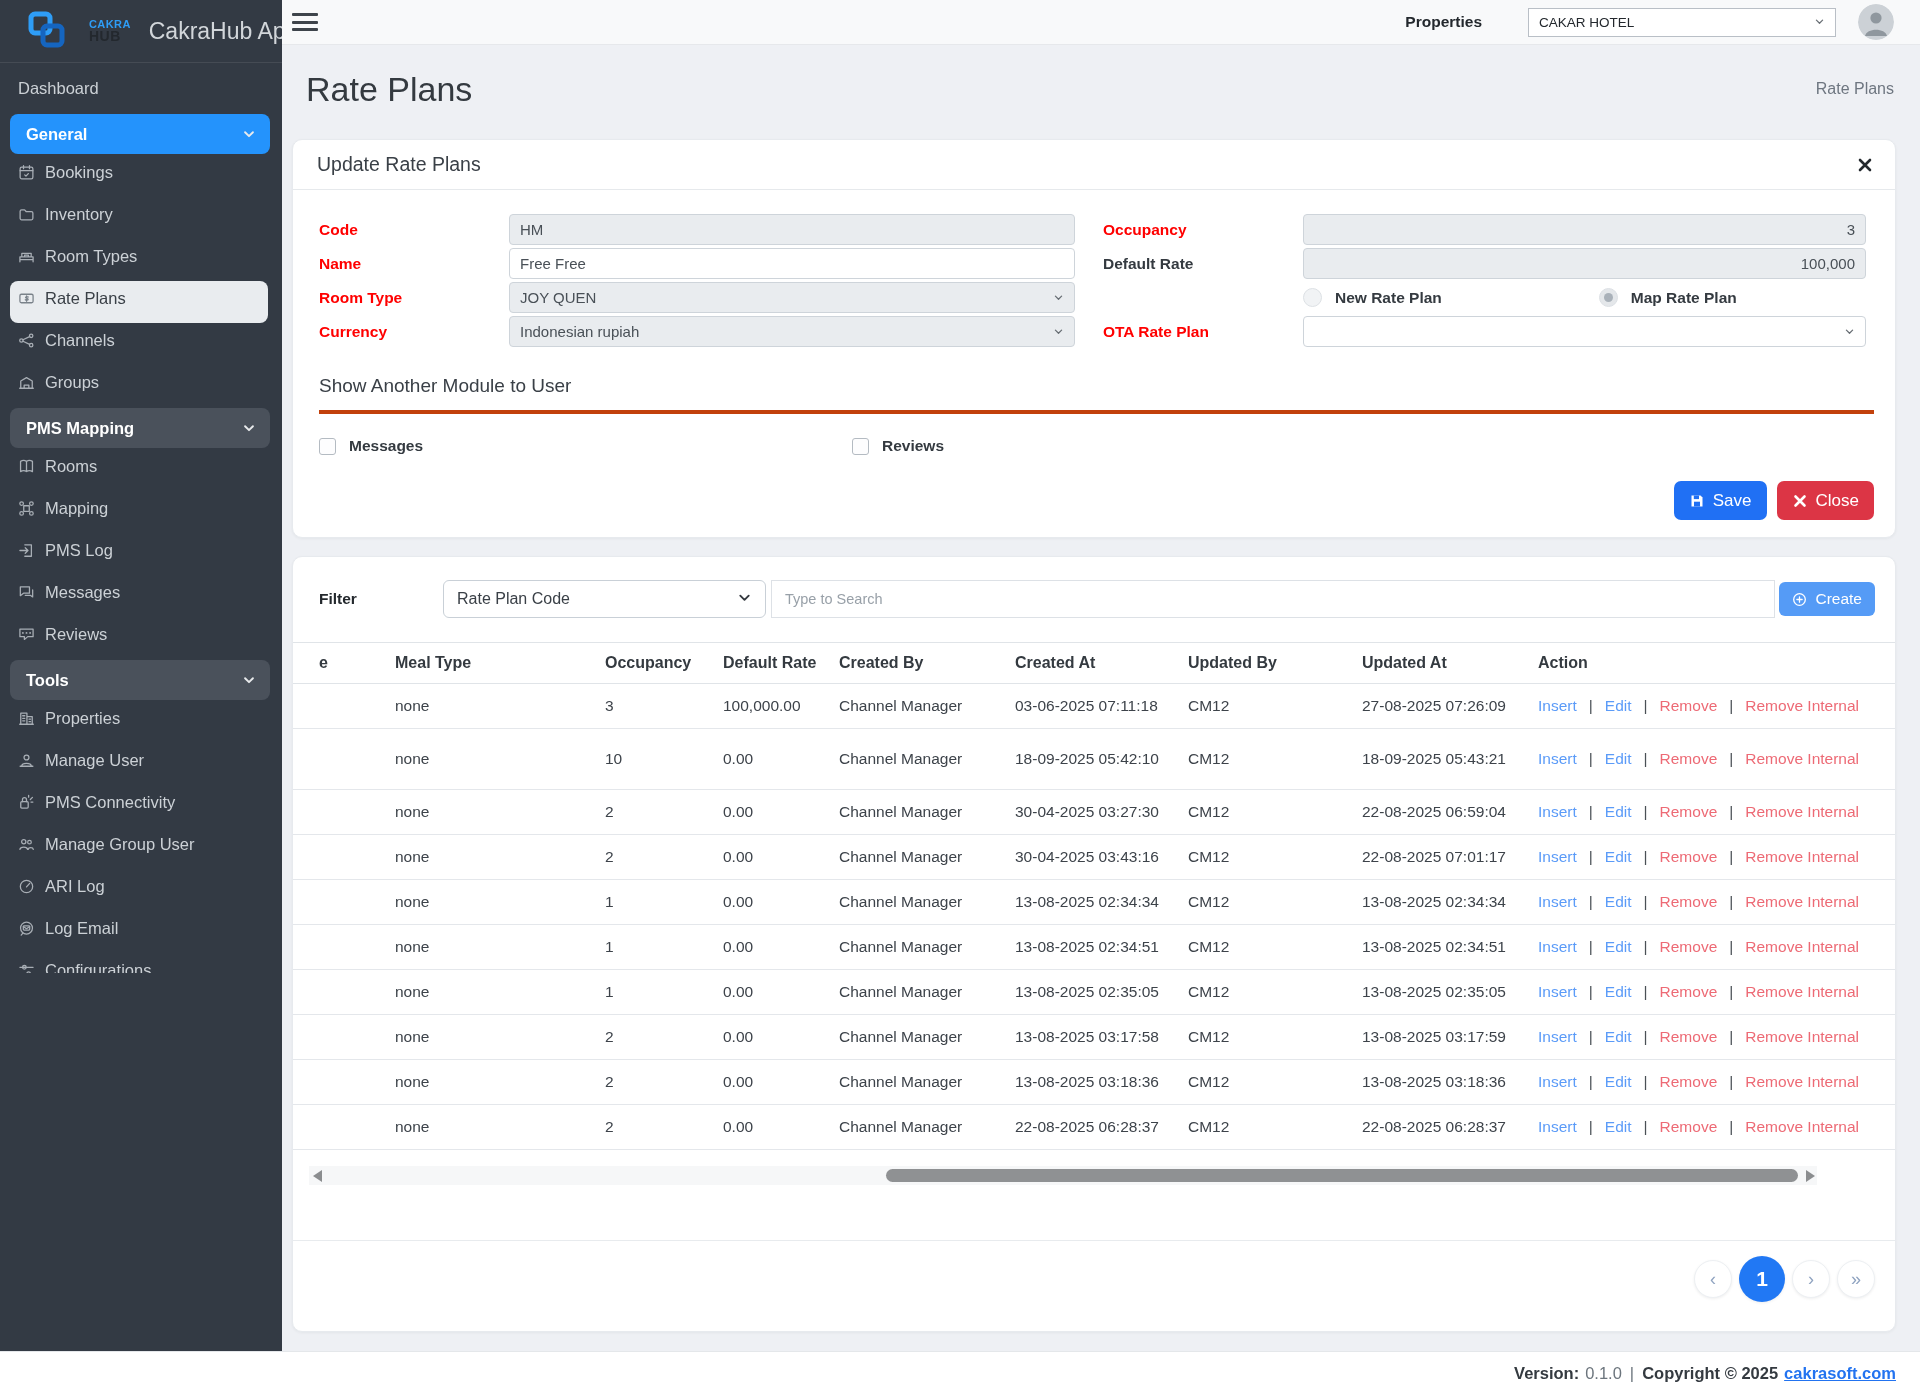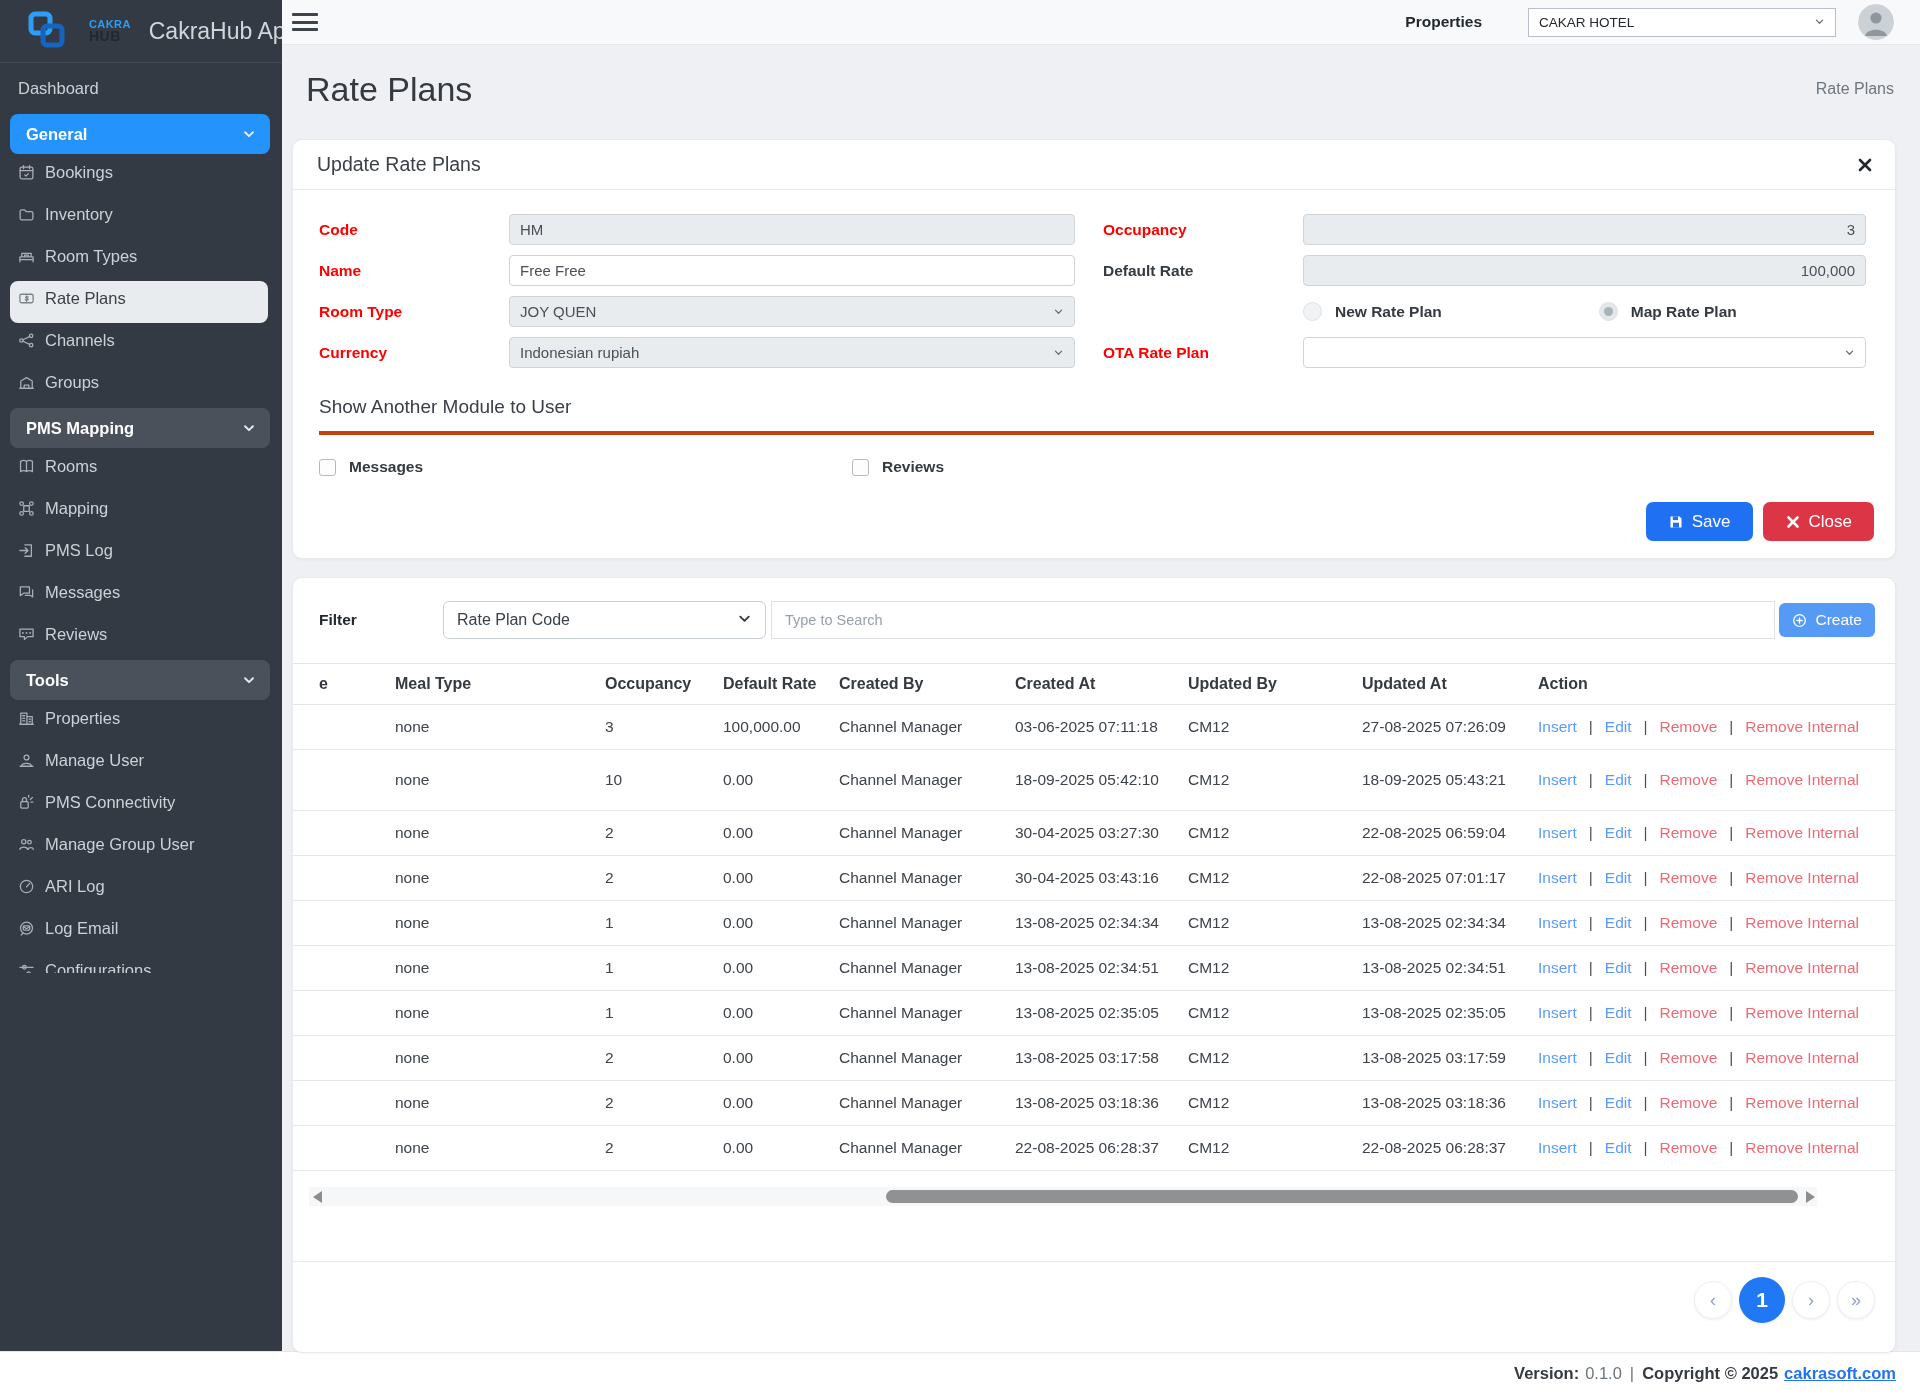--- a/index.html
+++ b/index.html
@@ -42,21 +42,21 @@
   .crumb{margin-left:auto;font-size:16px;color:#6e7680}
 
   .card{background:#fff;border:1px solid #e7eaee;border-radius:10px;box-shadow:0 1px 3px rgba(25,35,45,.05)}
   .card1{margin:0 24px 18px 10px}
   .c1-head{display:flex;align-items:center;padding:13px 22px 13px 24px;border-bottom:1px solid #e6e9ec}
   .c1-title{font-size:19.5px;color:#3a4047}
   .c1-close{margin-left:auto;display:flex;cursor:pointer;color:#23282d}
   .c1-close svg{width:16px;height:16px;fill:none;stroke:currentColor;stroke-width:2.6;stroke-linecap:round}
 
   .c1-body{padding:24px 21px 0 26px}
-  .f-grid{display:grid;grid-template-columns:190px 566px 228px 563px;row-gap:10px;align-items:center}
+  .f-grid{display:grid;grid-template-columns:190px 566px 228px 563px;row-gap:3px;align-items:center}
   .f-label{font-size:15.5px;font-weight:700;color:#343a40}
   .f-label.req{color:#f00}
   .f-label.right{padding-left:28px}
   .ctl{height:31px;border:1px solid #ced4da;border-radius:4px;background:#fff;display:flex;align-items:center;padding:0 10px;font-size:15px;color:#495057}
   .ctl.gray{background:#e9ecef}
   .ctl.num{justify-content:flex-end}
   .ctl .chev{margin-left:auto;display:flex}
   .ctl .chev svg{width:11px;height:11px;fill:none;stroke:#676d73;stroke-width:1.8;stroke-linecap:round;stroke-linejoin:round}
   .radio-cell{display:flex;align-items:flex-start}
   .radio{display:flex;align-items:center;gap:13px;font-weight:700;font-size:15.5px;color:#343a40;cursor:pointer}
@@ -66,21 +66,21 @@
   .radio.checked .r-circle::after{content:"";position:absolute;left:4px;top:4px;width:9px;height:9px;border-radius:50%;background:#a9b1b9}
 
   .modules{margin-top:28px}
   .m-title{font-size:19px;color:#3a4047;padding-bottom:13px;border-bottom:4px solid #c2410c}
   .cb-row{display:flex;align-items:center;margin-top:23px}
   .cb{display:flex;align-items:center;gap:13px;font-weight:700;font-size:15.5px;color:#343a40;cursor:pointer}
   .cb.first{width:533px}
   .box{width:17px;height:17px;border:1px solid #b4bbc2;border-radius:3px;background:#fdfdfe;flex:none}
 
   .c1-footer{display:flex;justify-content:flex-end;align-items:center;gap:10px;padding:26px 21px 17px}
-  .btn{height:39px;border:none;border-radius:7px;display:flex;align-items:center;gap:8px;padding:0 22px;font-size:17px;color:#fff;cursor:pointer;font-family:inherit}
+  .btn{height:39px;border:none;border-radius:7px;display:flex;align-items:center;gap:8px;padding:0 15px;font-size:17px;color:#fff;cursor:pointer;font-family:inherit}
   .btn svg{width:16px;height:16px}
   .btn-save{background:#2070f4}
   .btn-close{background:#dc3545}
   .btn-close svg{fill:none;stroke:#fff;stroke-width:2.6;stroke-linecap:round}
 
   
   .card2{margin:0 24px 0 10px}
   .filter-row{display:flex;align-items:center;padding:23px 20px 0 26px}
   .filter-label{width:124px;font-weight:700;font-size:15.5px;color:#23282d}
   .f-select{width:323px;height:38px;border:1px solid #c9d0d7;border-radius:6px;background:#fff;display:flex;align-items:center;justify-content:space-between;padding:0 13px;font-size:16px;color:#3a4047;cursor:pointer}

